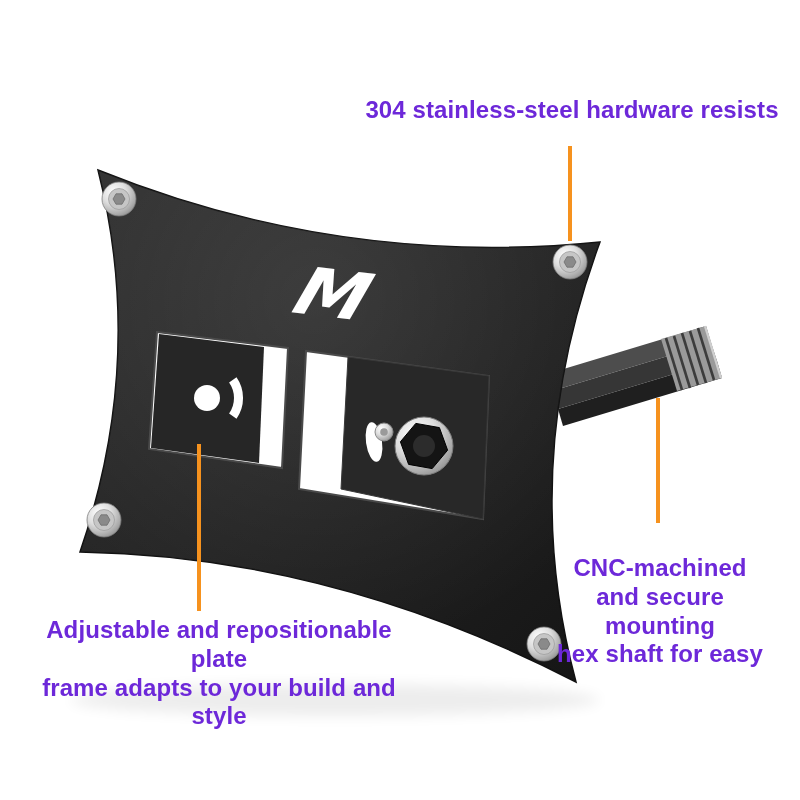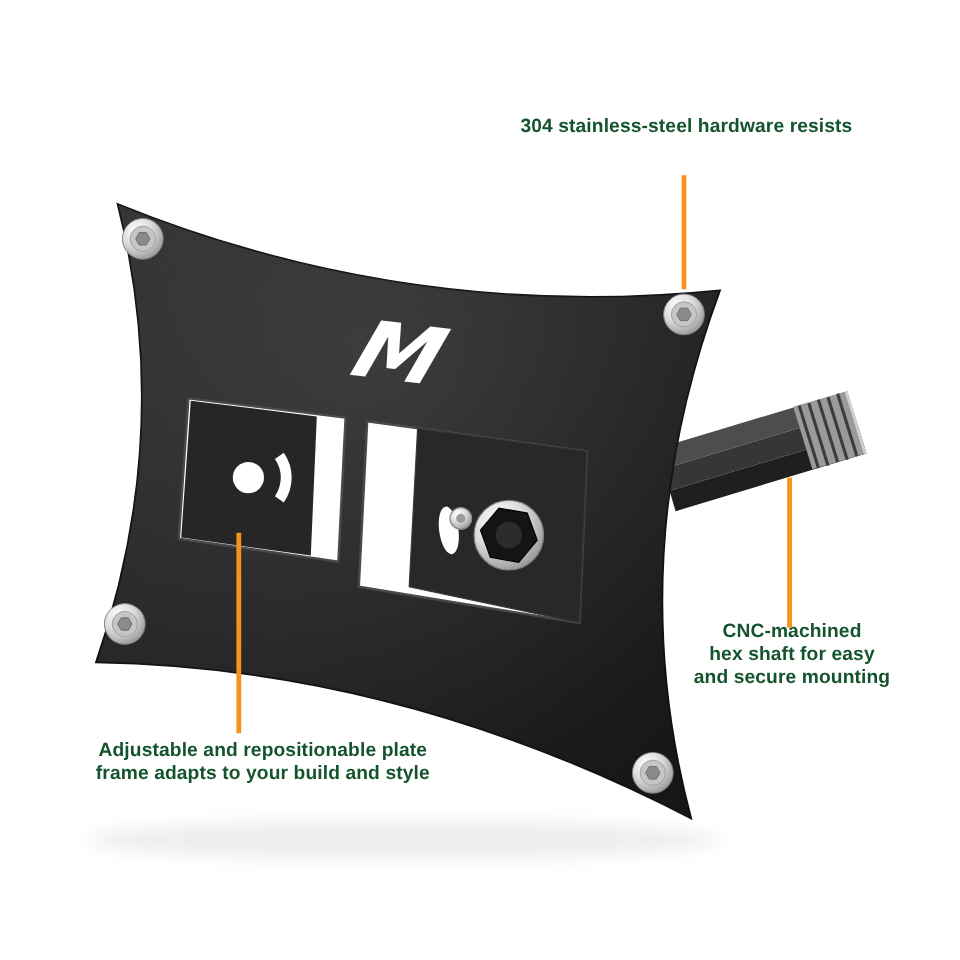--- a/index.html
+++ b/index.html
@@ -2,26 +2,26 @@
 <html><head>
 <meta charset="utf-8">
 <style>
   html,body { margin:0; padding:0; background:#fff; }
   .stage {
     position:relative; width:800px; height:800px; background:#ffffff;
     overflow:hidden; font-family:"Liberation Sans", sans-serif;
   }
   .stage svg { position:absolute; left:0; top:0; }
   .callout {
-    position:absolute; color:#14532d; font-weight:bold; font-size:16px;
+    position:absolute; color:#6d28d9; font-weight:bold; font-size:24px;
     line-height:1.2; text-align:center; letter-spacing:0.1px;
   }
   .leader { position:absolute; width:4px; background:#F6921E; }
   #co-hardware { left:362px; top:96px;  width:420px; }
-  #co-shaft    { left:540px; top:517px; width:240px; }
+  #co-shaft    { left:540px; top:554px; width:240px; }
   #co-plate    { left:28px;  top:616px; width:382px; }
   #leader-hardware { left:568px; top:146px; height:95px;  }
   #leader-shaft    { left:656px; top:398px; height:125px; }
   #leader-plate    { left:197px; top:444px; height:167px; }
 </style>
 </head>
 <body>
 
 <div class="stage">
 
@@ -99,22 +99,22 @@
     <text transform="translate(290,312) rotate(7) skewX(-12)" font-family="'DejaVu Sans', sans-serif" font-weight="bold" font-style="italic" font-size="66" fill="#ffffff" textLength="72" lengthAdjust="spacingAndGlyphs">M</text>
   </svg>
 
   <div class="callout" id="co-hardware">
     <div>304 stainless-steel hardware resists</div>
   </div>
   <div class="leader" id="leader-hardware"></div>
 
   <div class="callout" id="co-shaft">
     <div>CNC-machined</div>
+    <div>and secure mounting</div>
     <div>hex shaft for easy</div>
-    <div>and secure mounting</div>
   </div>
   <div class="leader" id="leader-shaft"></div>
 
   <div class="callout" id="co-plate">
     <div>Adjustable and repositionable plate</div>
     <div>frame adapts to your build and style</div>
   </div>
   <div class="leader" id="leader-plate"></div>
 
 </div>

